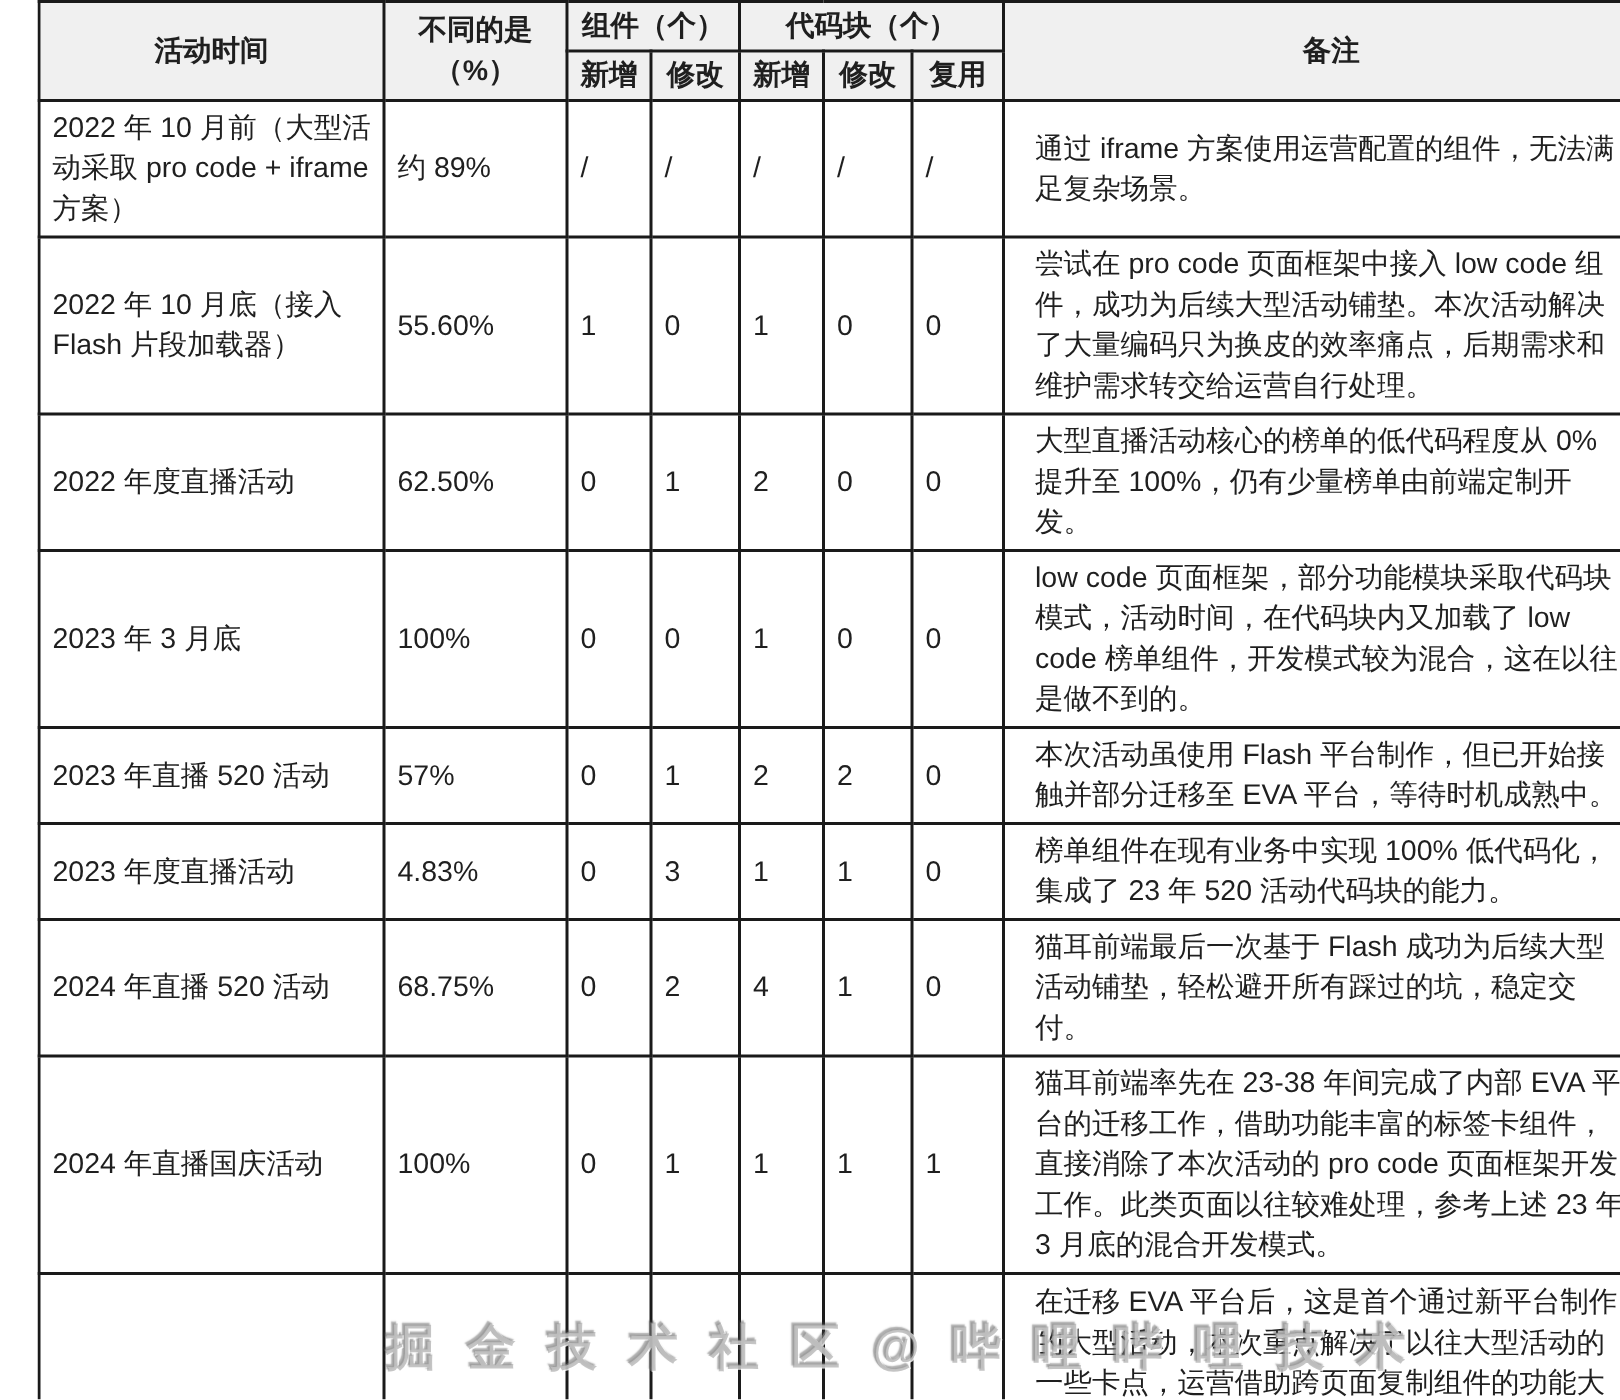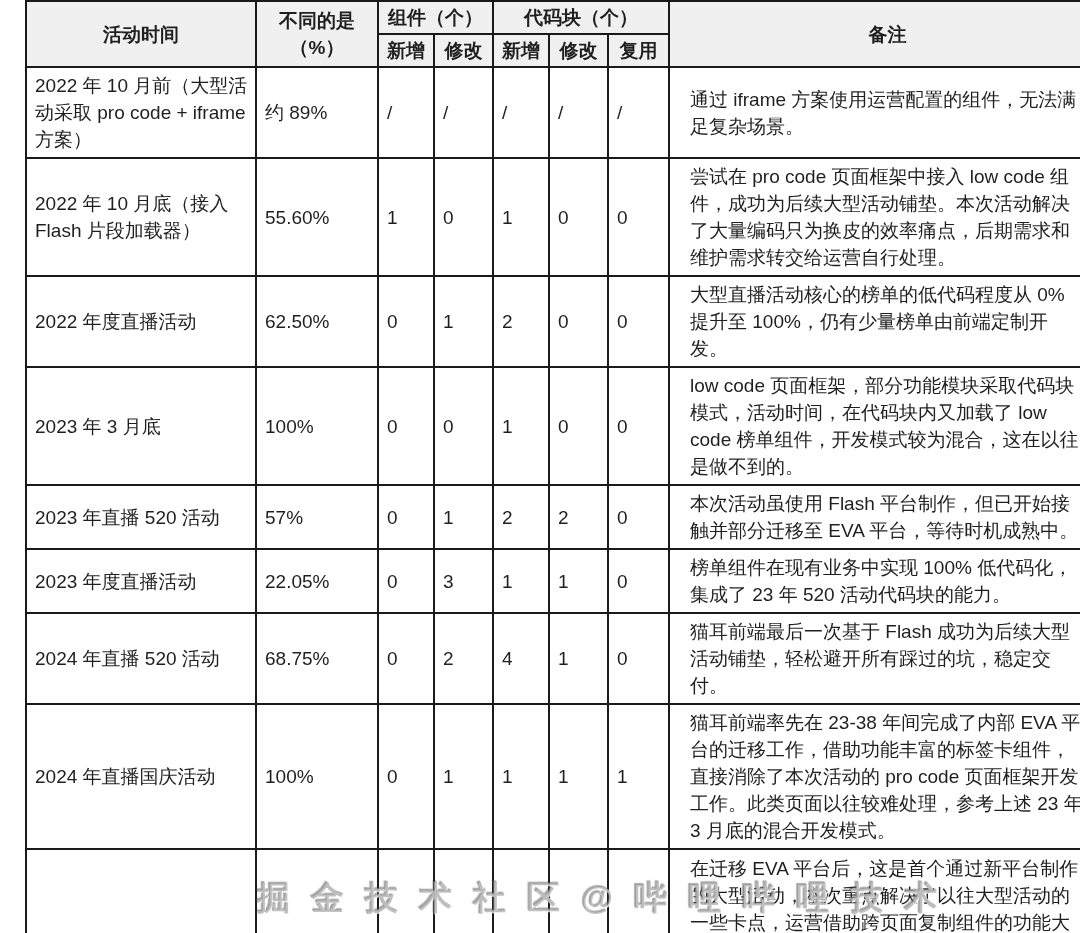--- a/index.html
+++ b/index.html
@@ -147,21 +147,21 @@
         <td class="c-lowcode">57%</td>
         <td class="c-num">0</td>
         <td class="c-num">1</td>
         <td class="c-num">2</td>
         <td class="c-num">2</td>
         <td class="c-num">0</td>
         <td class="c-remark">本次活动虽使用 Flash 平台制作，但已开始接触并部分迁移至 EVA 平台，等待时机成熟中。</td>
       </tr>
       <tr class="r6">
         <td class="c-activity">2023 年度直播活动</td>
-        <td class="c-lowcode">22.05%</td>
+        <td class="c-lowcode">4.83%</td>
         <td class="c-num">0</td>
         <td class="c-num">3</td>
         <td class="c-num">1</td>
         <td class="c-num">1</td>
         <td class="c-num">0</td>
         <td class="c-remark">榜单组件在现有业务中实现 100% 低代码化，集成了 23 年 520 活动代码块的能力。</td>
       </tr>
       <tr class="r7">
         <td class="c-activity">2024 年直播 520 活动</td>
         <td class="c-lowcode">68.75%</td>

